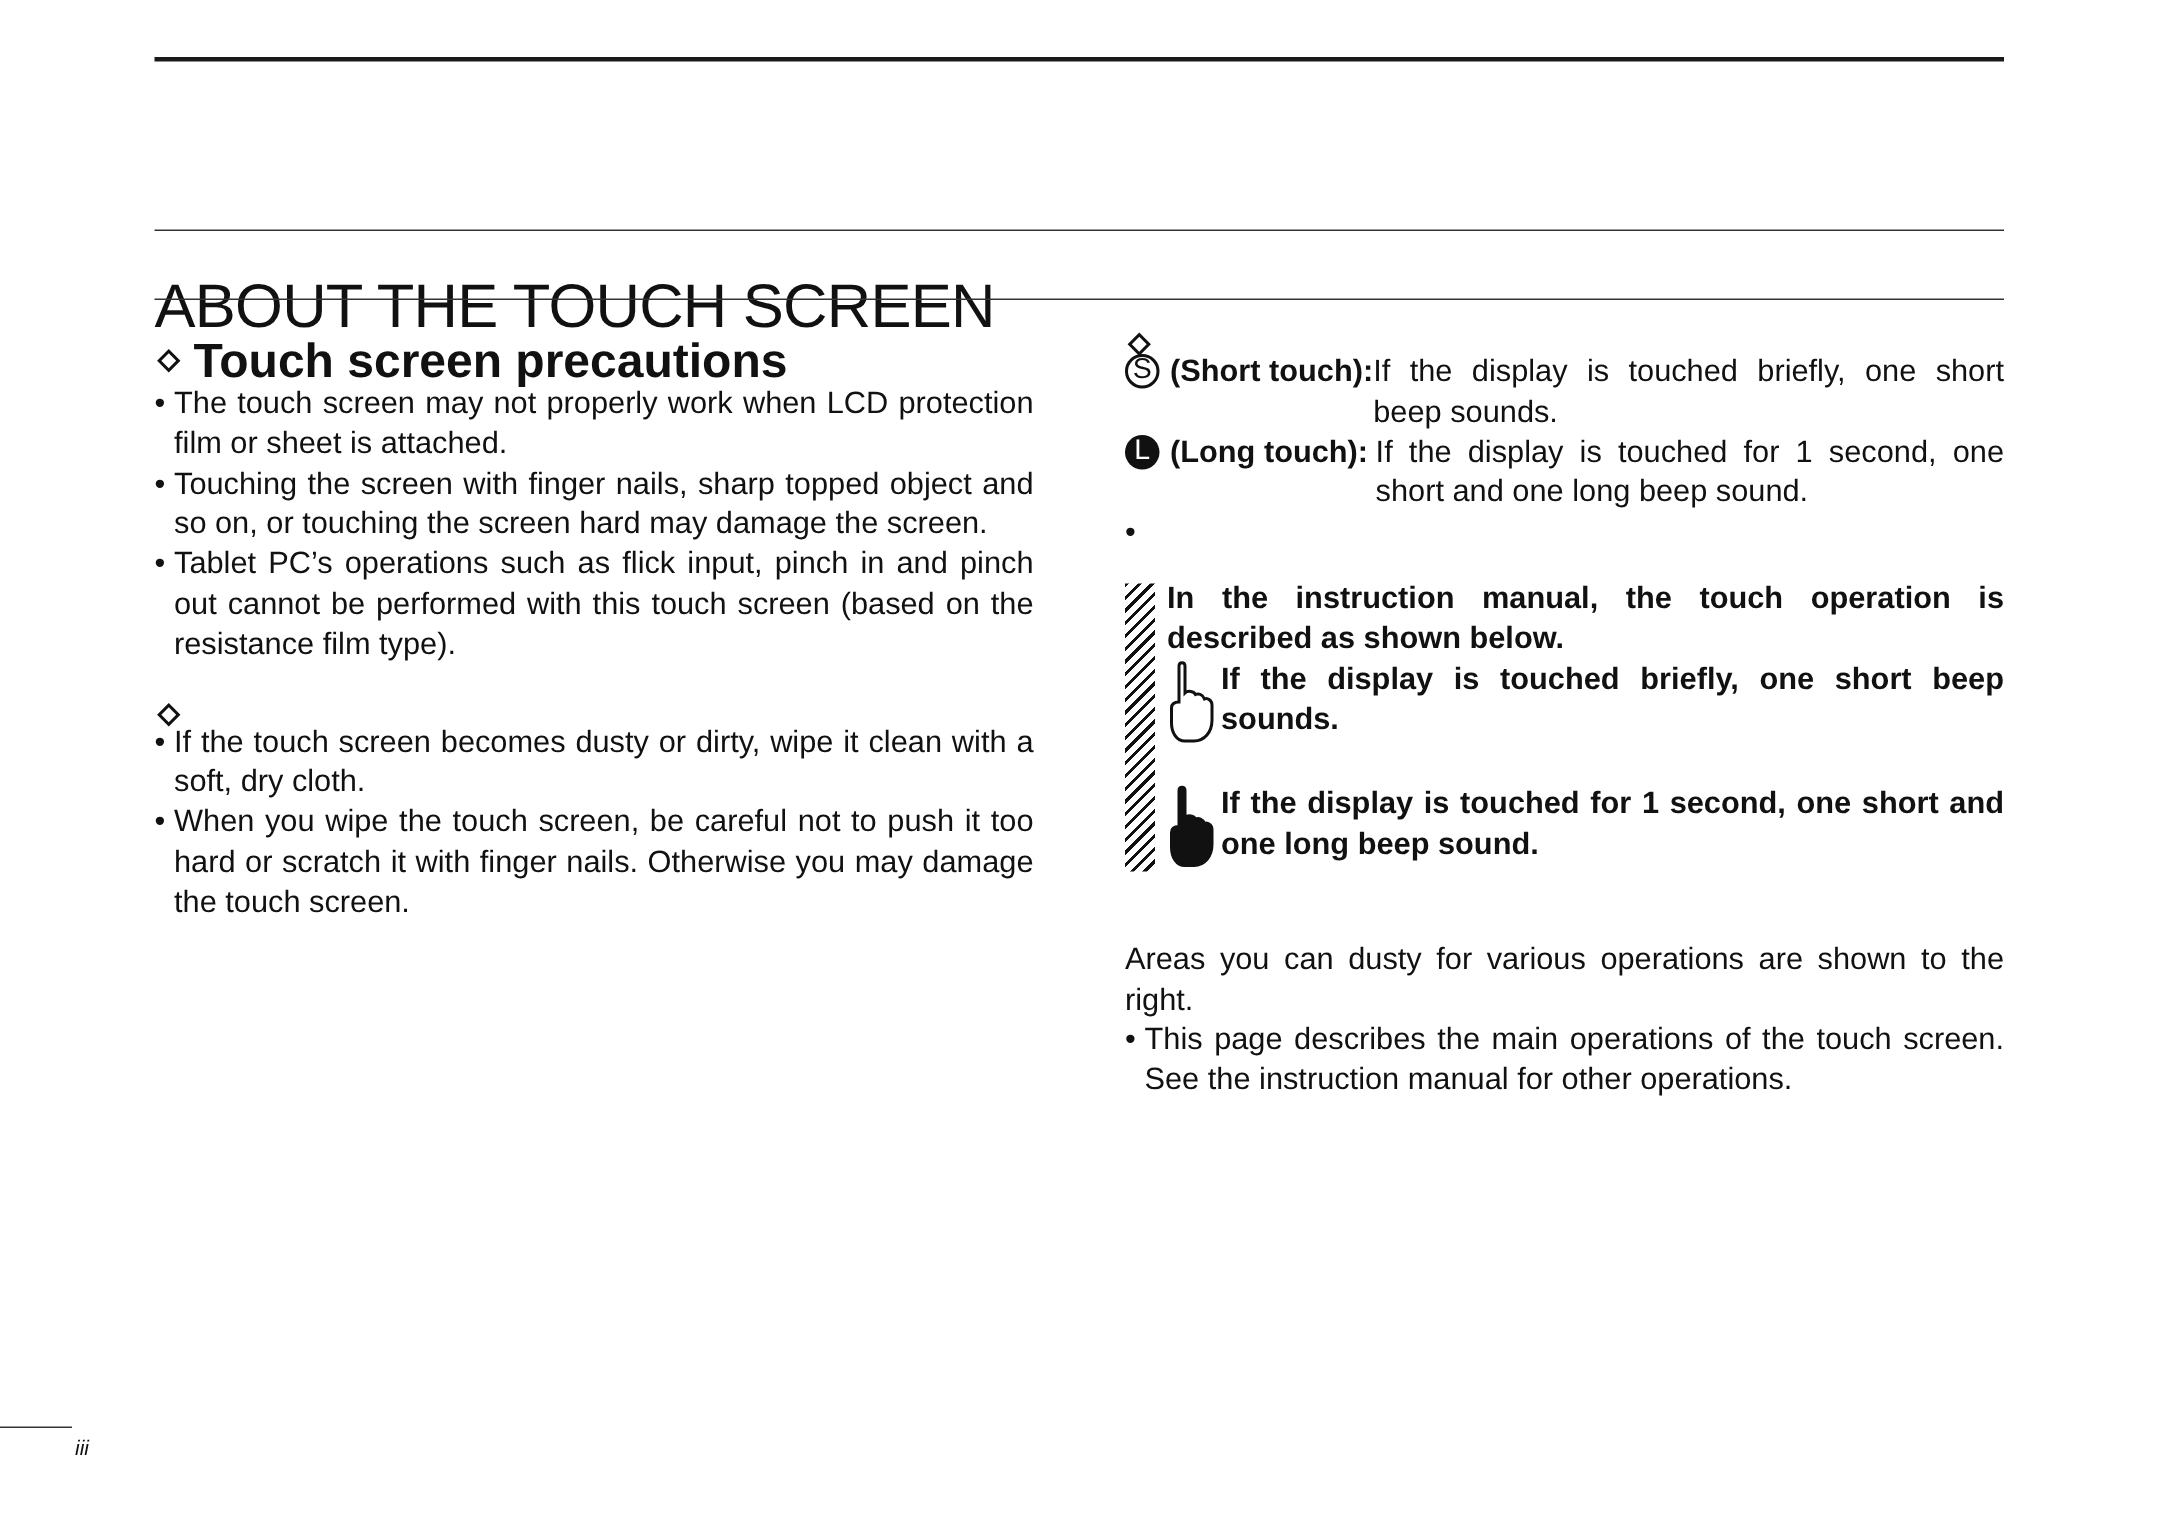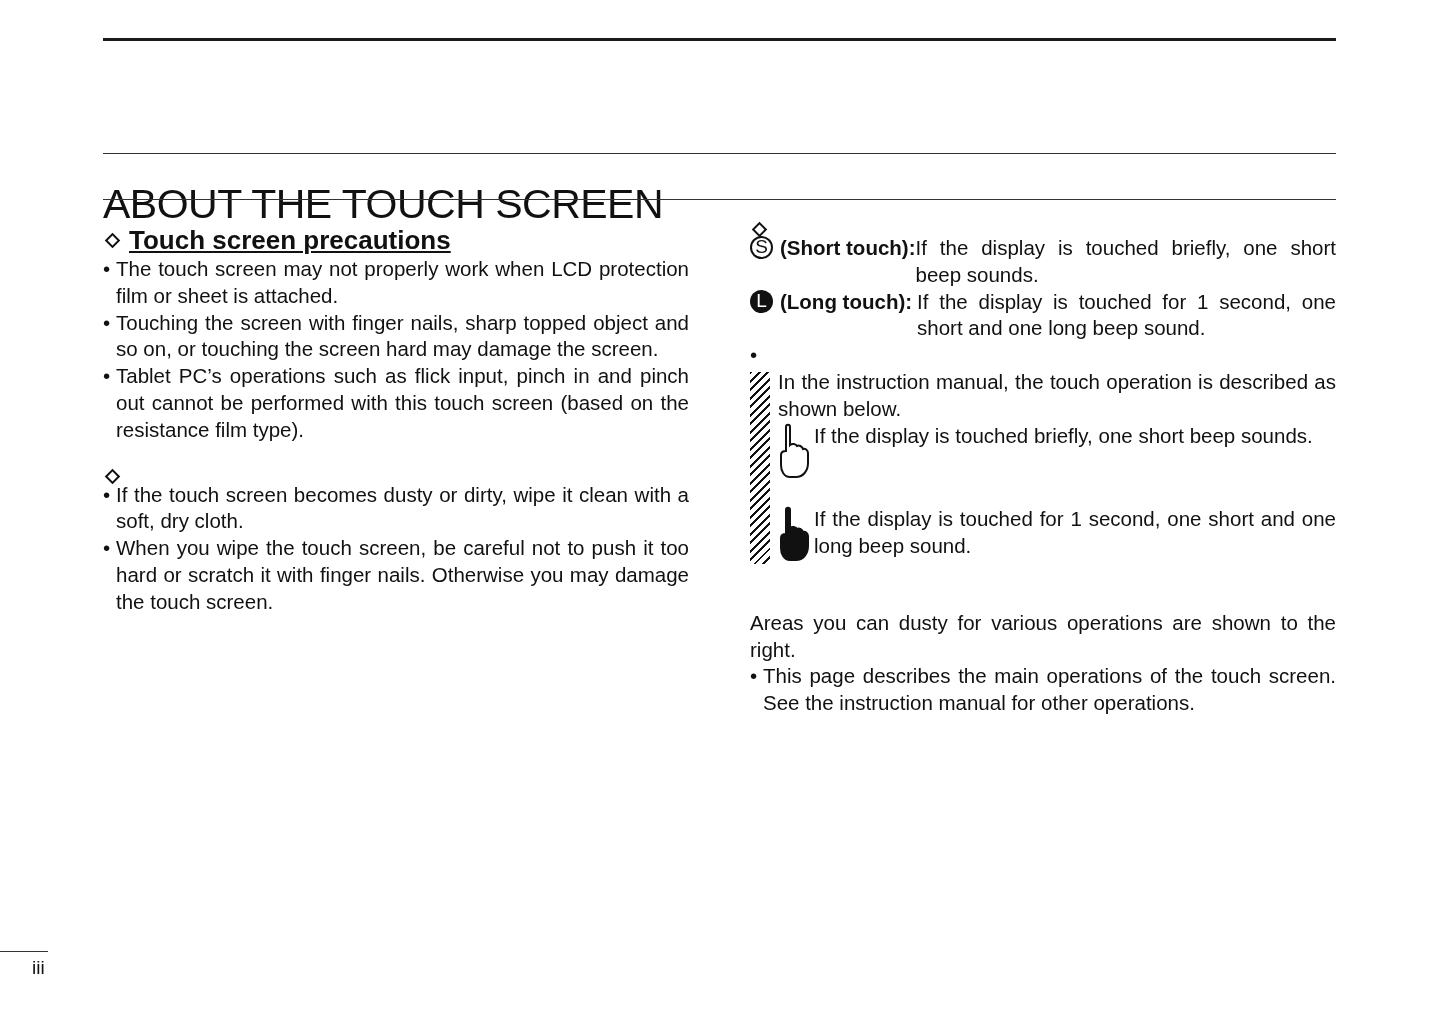--- a/index.html
+++ b/index.html
@@ -10,50 +10,50 @@
     .top-rule { position: absolute; left: 103px; top: 38px; width: 1233px; height: 3px; background: #1a1a1a; }
     .title-rule-top { position: absolute; left: 103px; top: 153px; width: 1233px; height: 1px; background: #333; }
     .title-rule-bottom { position: absolute; left: 103px; top: 199px; width: 1233px; height: 1px; background: #333; }
     .page-title {
       position: absolute; left: 103px; top: 154px;
       font-size: 41px; line-height: 46px; letter-spacing: -0.5px; font-weight: normal; text-align: center;
     }
     .col { position: absolute; font-size: 20.5px; line-height: 26.8px; }
     .col-left { left: 103px; top: 224px; width: 586px; }
     .col-right { left: 750px; top: 224px; width: 586px; }
-    .heading { font-size: 26px; font-weight: bold; line-height: 32px; margin: 0; display: flex; align-items: center; text-decoration: underline; }
+    .heading { font-size: 32px; font-weight: bold; line-height: 32px; margin: 0; display: flex; align-items: center; }
     .diamond {
       display: inline-block; width: 11px; height: 11px; border: 2px solid #111;
       transform: rotate(45deg); margin: 0 11px 0 4px; box-sizing: border-box;
     }
     p { margin: 0; text-align: justify; }
     ul { list-style: none; margin: 0; padding: 0; }
     li { position: relative; padding-left: 13px; text-align: justify; }
     li .bullet { position: absolute; left: 0; top: 0; }
     .gap { height: 27px; }
     .def-row { display: flex; }
     .def-term { display: flex; align-items: flex-start; white-space: nowrap; font-weight: bold; }
     .def-term .circ {
       display: inline-flex; width: 23px; height: 23px; border-radius: 50%;
       align-items: center; justify-content: center; font-weight: normal;
       font-size: 19px; margin: 1px 7px 0 0; box-sizing: border-box;
     }
     .circ.outline { border: 2px solid #111; color: #111; }
     .circ.filled { background: #111; color: #fff; }
     .def-desc { flex: 1; text-align: justify; }
-    .note-block { position: relative; padding-left: 28px; margin-top: 27px; }
+    .note-block { position: relative; padding-left: 28px; margin-top: 44px; font-weight: bold; }
     .hatch {
       position: absolute; left: 0; top: 3px; width: 20px; height: 192px;
       background: repeating-linear-gradient(135deg, #111 0 2px, #fff 2px 6px);
     }
     .hand-row { display: flex; align-items: flex-start; }
     .hand-icon { width: 32px; flex: 0 0 32px; margin-right: 4px; }
     .hand-text { flex: 1; text-align: justify; }
     .page-num-rule { position: absolute; left: 0; top: 951px; width: 48px; height: 1px; background: #333; }
-    .page-num { position: absolute; left: 32px; top: 957px; font-size: 19px; }
+    .page-num { position: absolute; left: 50px; top: 957px; font-size: 14px; font-style: italic; }
   </style>
 </head>
 <body>
 
 <div class="top-rule"></div>
 <div class="title-rule-top"></div>
 <h1 class="page-title">ABOUT THE TOUCH SCREEN</h1>
 <div class="title-rule-bottom"></div>
 
 <div class="col col-left">

